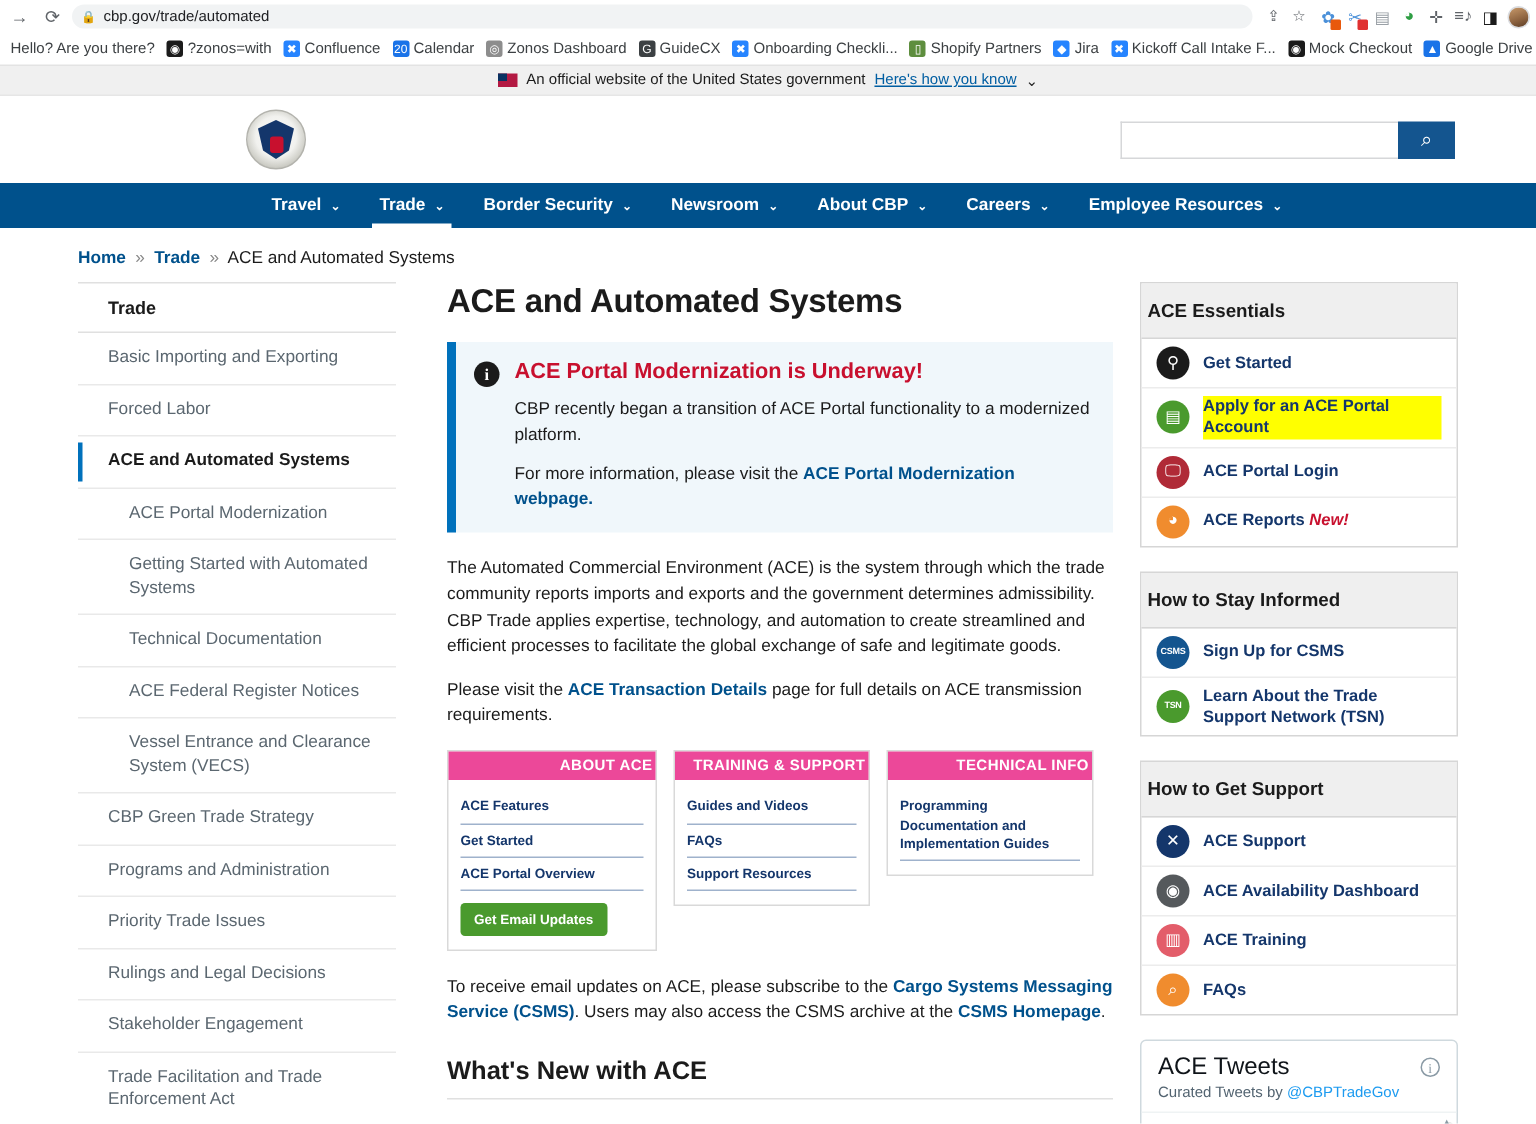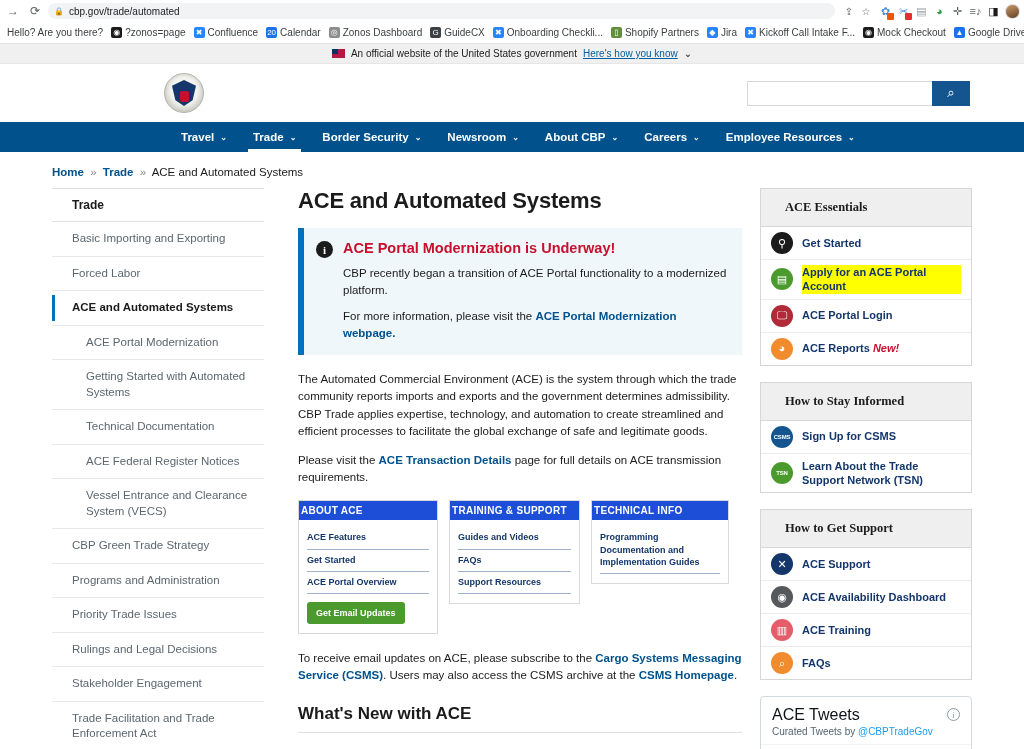--- a/index.html
+++ b/index.html
@@ -223,22 +223,22 @@
   .intro-p2 { font-size: 11.5px; line-height: 1.5; color: #1b1b1b; margin-top: 11px; }
   .intro-p2 a, .para a { color: #00518c; font-weight: 700; text-decoration: none; }
 
   
   .cards { display: flex; gap: 11px; margin-top: 14px; align-items: flex-start; }
   .card { border: 1px solid #d9d9d9; background: #fff; }
   .card.c1 { width: 140px; }
   .card.c2 { width: 131px; }
   .card.c3 { width: 138px; }
   .card-head {
-    background: #1d4ed8; color: #fff; font-size: 10px; font-weight: 700;
-    text-align: left; padding: 4px 2px; letter-spacing: .3px;
+    background: #ec4899; color: #fff; font-size: 10px; font-weight: 700;
+    text-align: right; padding: 4px 2px; letter-spacing: .3px;
   }
   .card-body { padding: 7px 8px 9px 8px; }
   .card-link {
     display: block; font-size: 9px; font-weight: 700; color: #14366b;
     text-decoration: none; padding: 4px 0 5px 0;
     border-bottom: 1px solid #9fb2cc; line-height: 1.35; cursor: pointer;
   }
   .btn-green {
     display: inline-block; margin-top: 8px; background: #4a9a2d; color: #fff;
     font-size: 9px; font-weight: 700; padding: 6px 9px; border: none;
@@ -251,21 +251,21 @@
   .h2 {
     font-size: 17px; font-weight: 700; color: #1b1b1b;
     margin-top: 20px; padding-bottom: 8px; border-bottom: 1px solid #e0e0e0;
   }
 
   
   .rrail { width: 212px; flex: 0 0 212px; }
   .panel { border: 1px solid #d6d6d6; background: #fff; margin-bottom: 16px; }
   .panel-head {
     background: #efefef; border-bottom: 1px solid #d6d6d6;
-    font-size: 12.5px; font-weight: 700; color: #1b1b1b; padding: 11px 24px; font-family: Liberation Serif, serif;
+    font-size: 12.5px; font-weight: 700; color: #1b1b1b; padding: 11px 4px;
   }
   .panel-row {
     display: flex; align-items: center; gap: 9px;
     padding: 5px 10px; border-bottom: 1px solid #ececec; cursor: pointer;
   }
   .panel-row:last-child { border-bottom: none; }
   .panel-row .lbl {
     font-size: 11px; font-weight: 700; color: #14366b; line-height: 1.3;
   }
   .panel-row .lbl.hl { background: #ffff00; }
@@ -329,21 +329,21 @@
         </div>
       <div class="avatar-btn"></div>
     </div>
   </div>
   <div class="bookmarks" id="bookmarks-host">
       <div class="bm">
         <span class="bm-label">Hello? Are you there?</span>
       </div>
       <div class="bm">
         <span class="bm-ico" style="background: rgb(27, 27, 27);">◉</span>
-        <span class="bm-label">?zonos=page</span>
+        <span class="bm-label">?zonos=with</span>
       </div>
       <div class="bm">
         <span class="bm-ico" style="background: rgb(38, 132, 255);">✖</span>
         <span class="bm-label">Confluence</span>
       </div>
       <div class="bm">
         <span class="bm-ico" style="background: rgb(26, 115, 232);">20</span>
         <span class="bm-label">Calendar</span>
       </div>
       <div class="bm">

